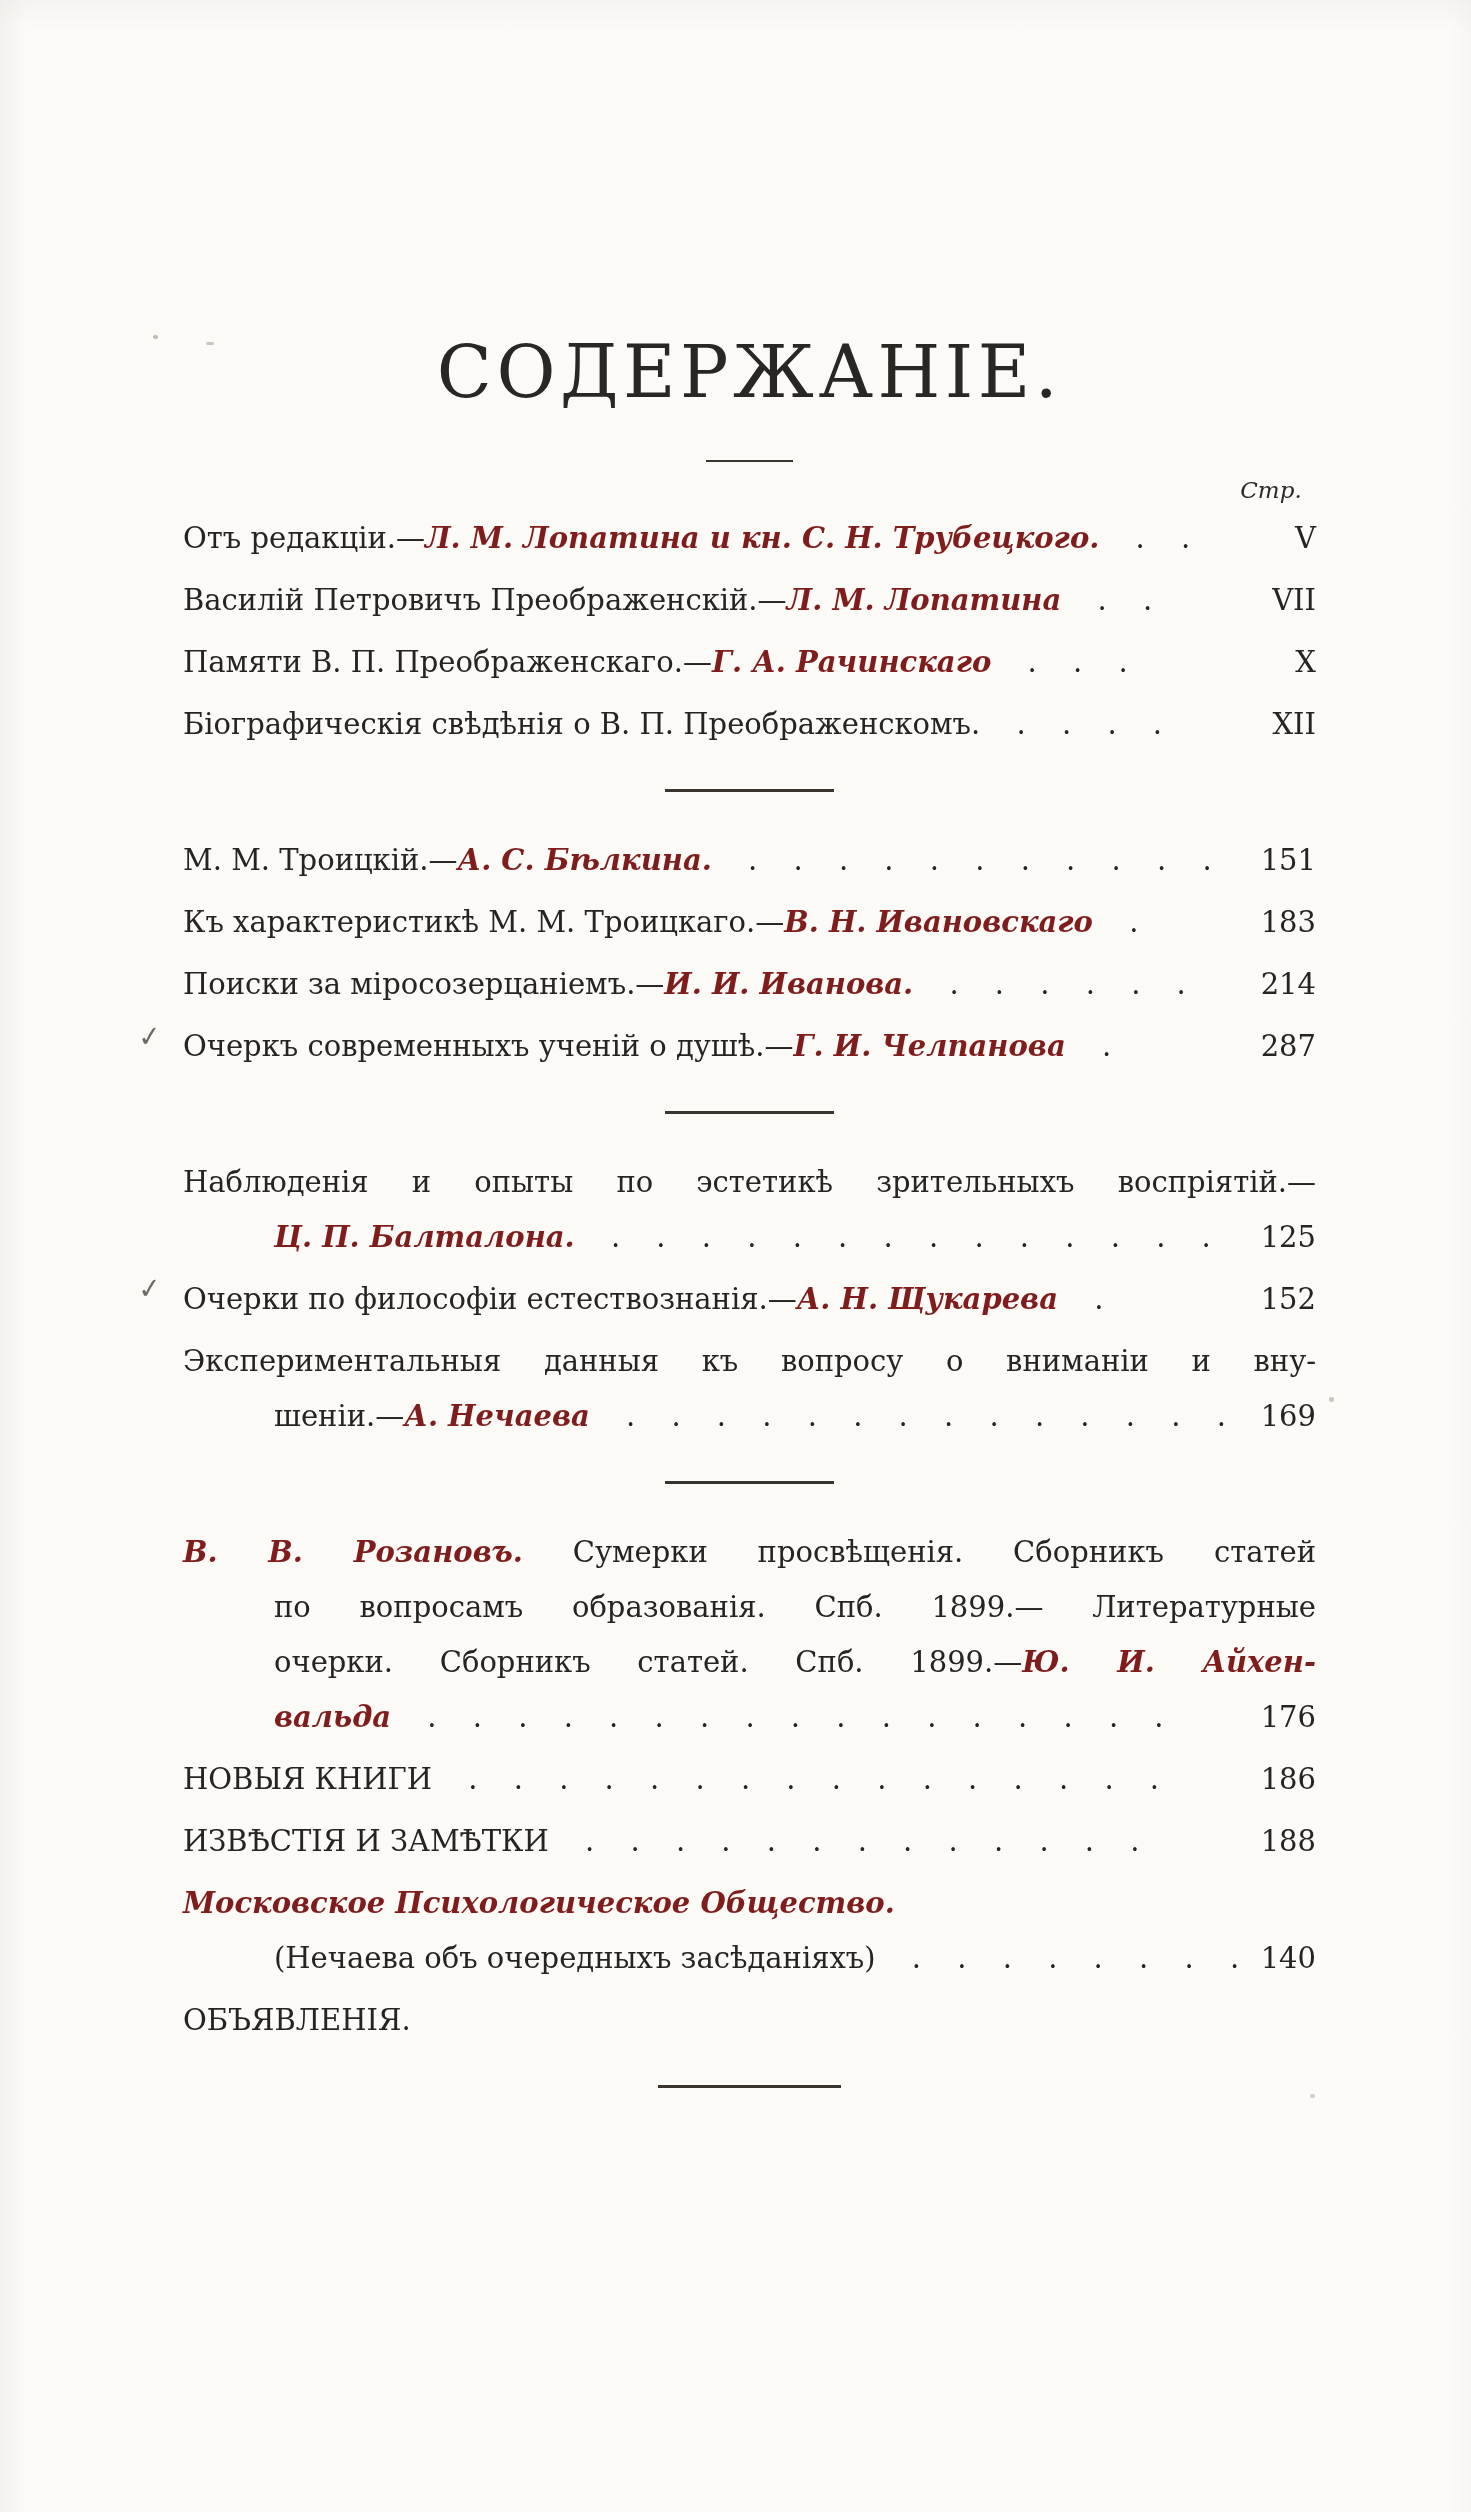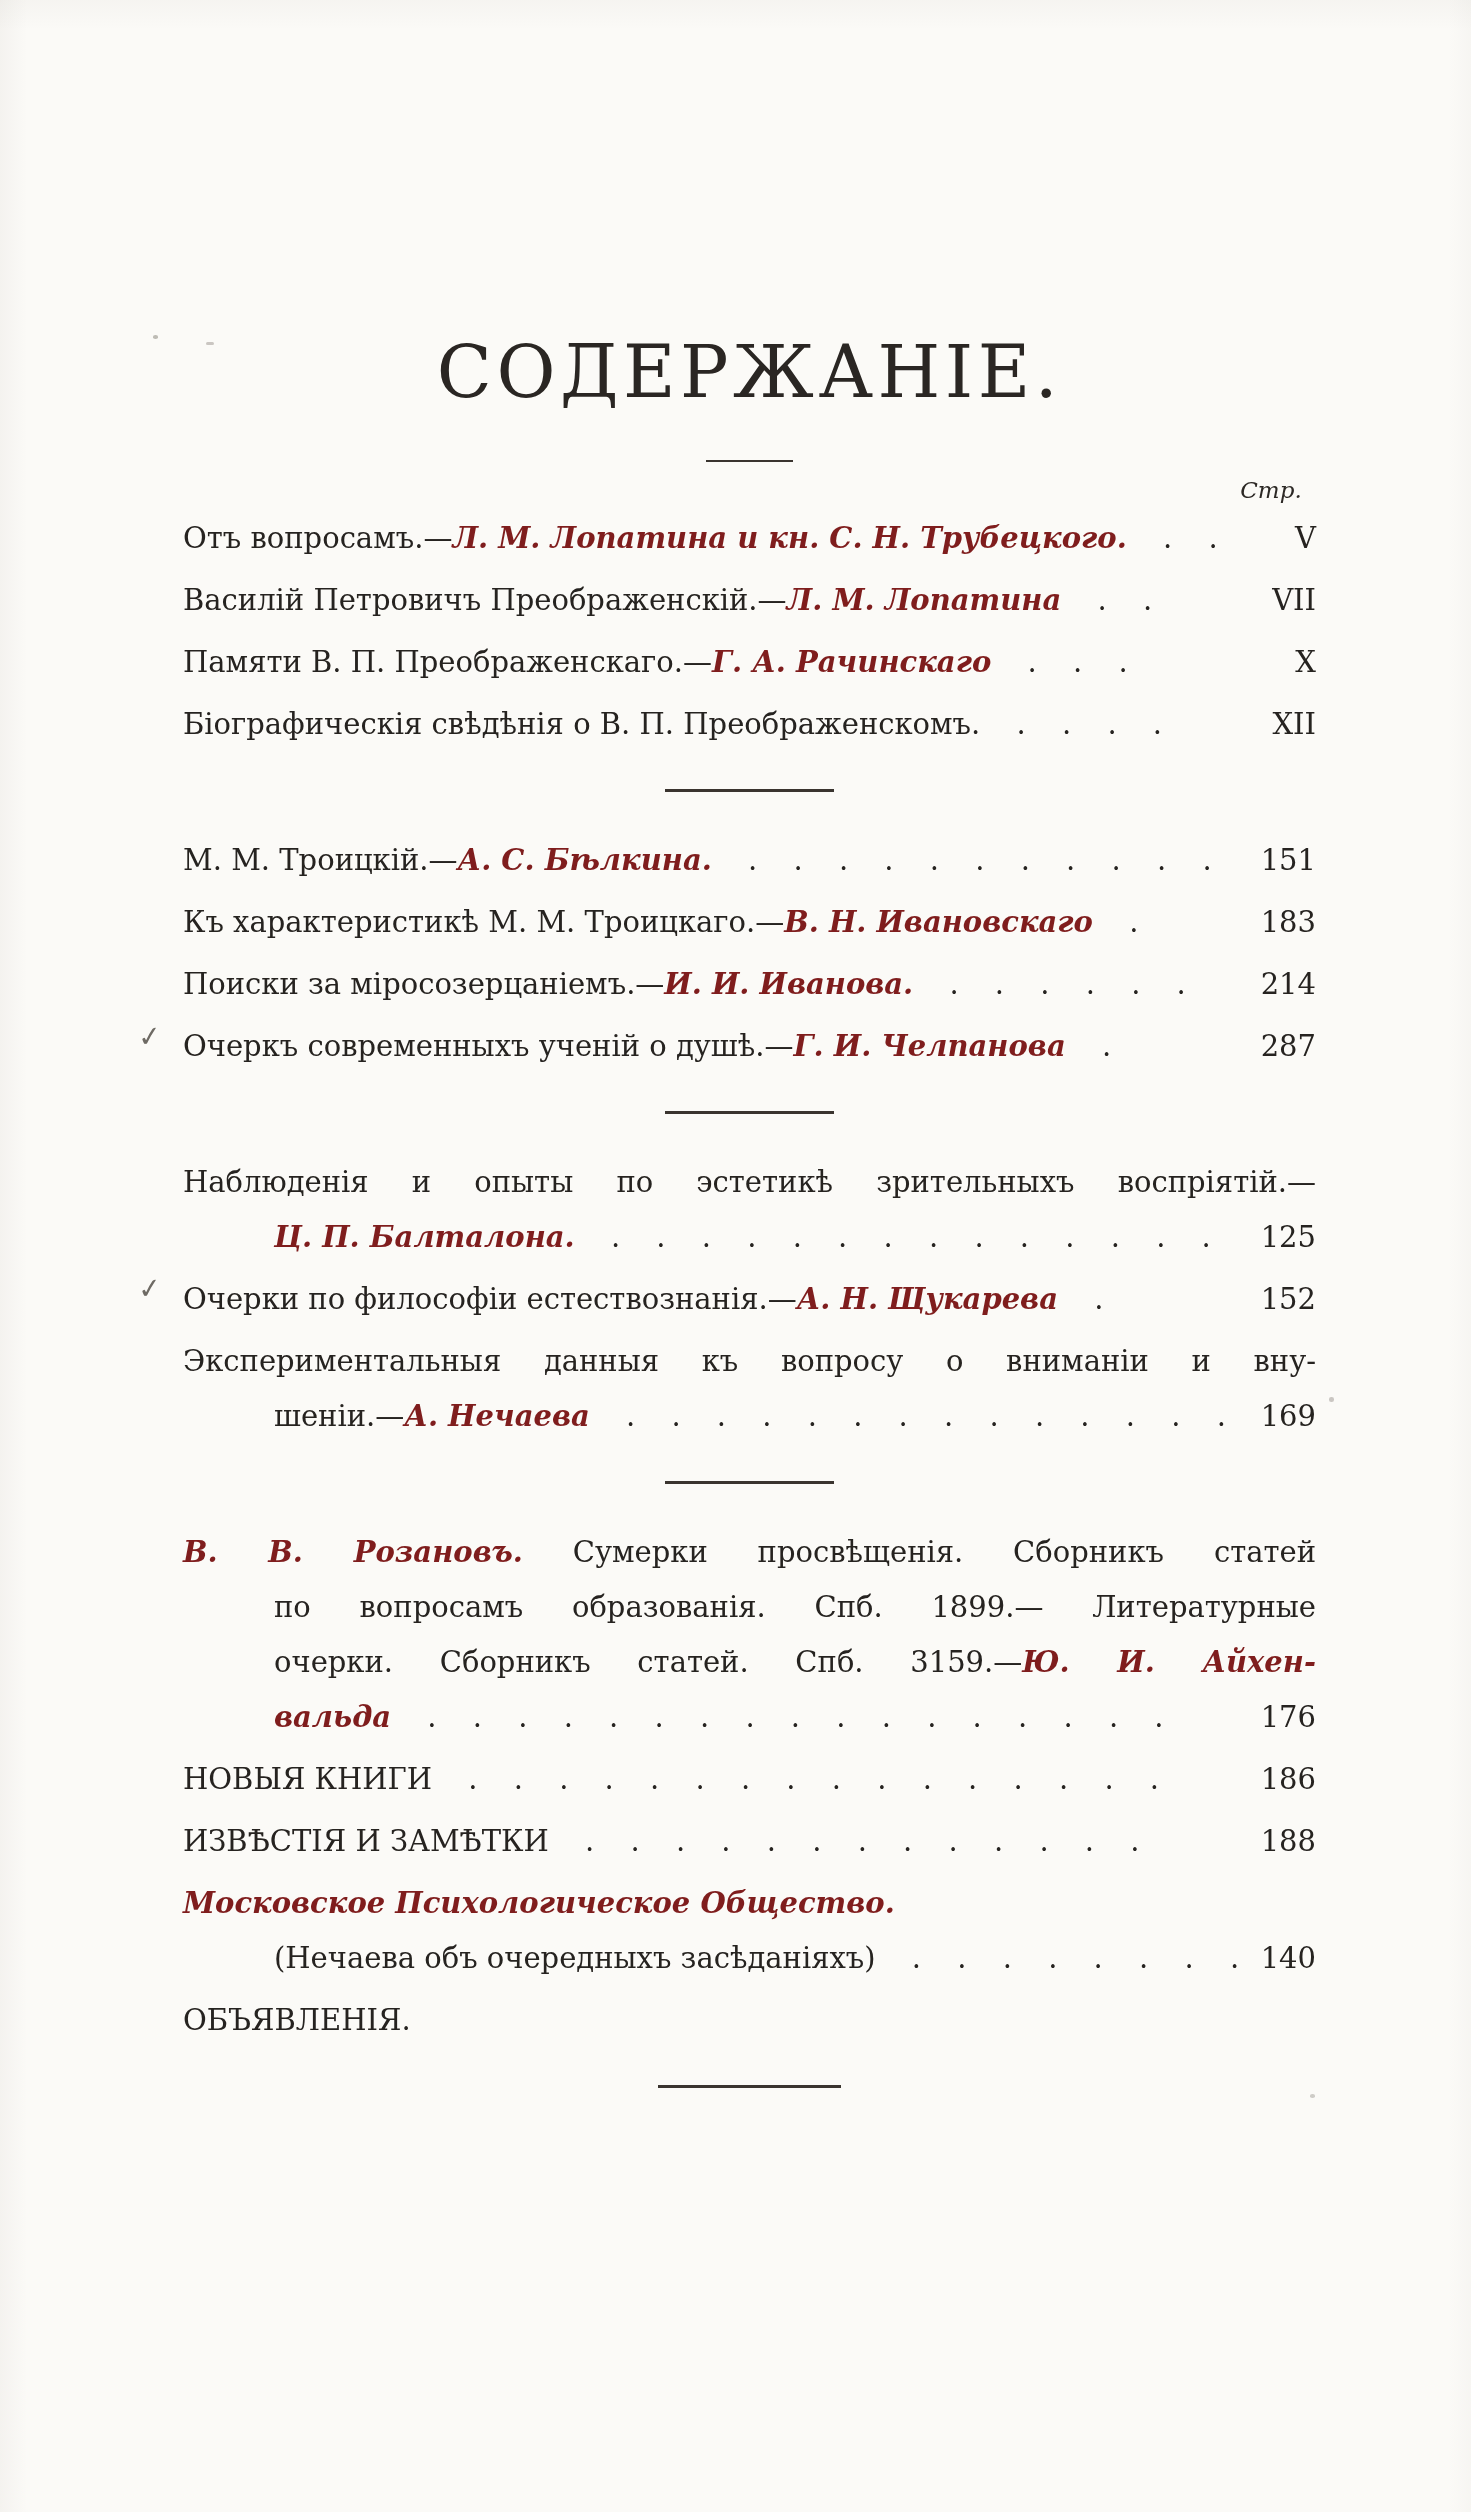--- a/index.html
+++ b/index.html
@@ -111,21 +111,21 @@
   <div class="content">
     <h1 class="title">СОДЕРЖАНІЕ.</h1>
     <div class="rule title-rule"></div>
     <div class="col-header">
       <span>Стр.</span>
     </div>
     <div id="toc">
         <div class="section">
           <div class="entry">
             <div class="line">
-              <span class="text"><span>Отъ вопросамъ.—</span><span class="b">Л. М. Лопатина и кн. С. Н. Трубецкого.</span><span class="dots"> . .</span></span>
+              <span class="text"><span>Отъ редакціи.—</span><span class="b">Л. М. Лопатина и кн. С. Н. Трубецкого.</span><span class="dots"> . .</span></span>
               <span class="pg">V</span>
             </div>
           </div>
           <div class="entry">
             <div class="line">
               <span class="text"><span>Василій Петровичъ Преображенскій.—</span><span class="b">Л. М. Лопатина</span><span class="dots"> . .</span></span>
               <span class="pg">VII</span>
             </div>
           </div>
           <div class="entry">
@@ -200,21 +200,21 @@
         <div class="rule"></div>
         <div class="section">
           <div class="entry">
             <div class="line">
               <span class="text justify"><span class="b">В. В. Розановъ.</span><span> Сумерки просвѣщенія. Сборникъ статей</span></span>
             </div>
             <div class="line">
               <span class="text indent justify"><span>по вопросамъ образованія. Спб. 1899.— Литературные</span></span>
             </div>
             <div class="line">
-              <span class="text indent justify"><span>очерки. Сборникъ статей. Спб. 3159.—</span><span class="b">Ю. И. Айхен-</span></span>
+              <span class="text indent justify"><span>очерки. Сборникъ статей. Спб. 1899.—</span><span class="b">Ю. И. Айхен-</span></span>
             </div>
             <div class="line">
               <span class="text indent"><span class="b">вальда</span><span class="dots"> . . . . . . . . . . . . . . . . .</span></span>
               <span class="pg">176</span>
             </div>
           </div>
           <div class="entry">
             <div class="line">
               <span class="text"><span>НОВЫЯ КНИГИ</span><span class="dots"> . . . . . . . . . . . . . . . .</span></span>
               <span class="pg">186</span>

